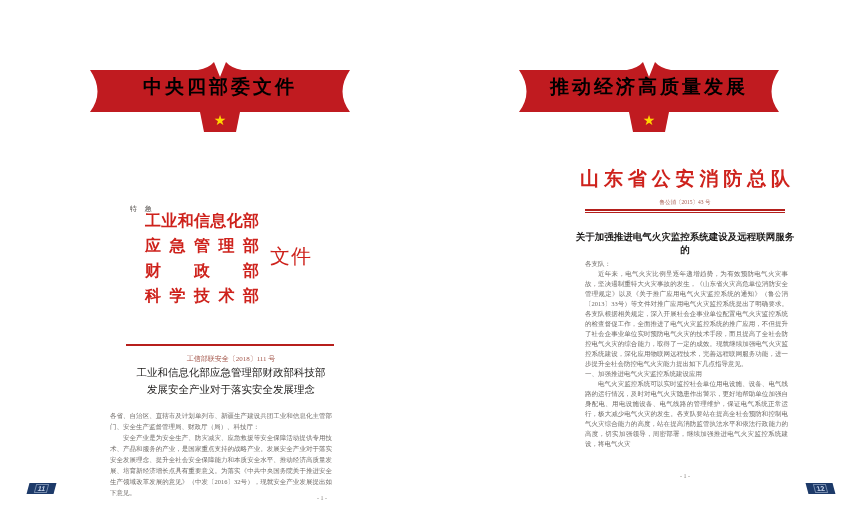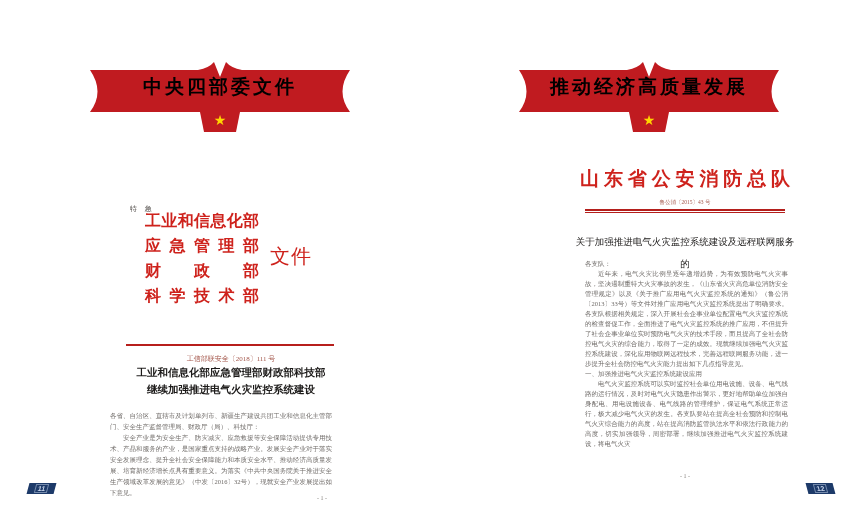--- a/index.html
+++ b/index.html
@@ -28,32 +28,32 @@
   .tiny p{margin:0;}
   .indent{text-indent:2em;}
 
   
   .urgency{left:130px;top:180px;font-size:7px;color:#4a4542;letter-spacing:3px;margin-top:24px;}
   .lh-block{left:145px;top:209px;width:114px;color:#ce221c;font-weight:bold;font-size:16px;}
   .lh-block .justify-line{height:25px;align-items:center;}
   .lh-suffix{left:270px;top:243px;color:#ce221c;font-weight:normal;font-size:20px;letter-spacing:1px;}
   .docnum-l{left:111px;top:354px;width:240px;text-align:center;font-size:7px;color:#a3564a;}
   .rule-l{left:126px;top:344px;width:208px;height:2px;background:#b71f1c;}
-  .title-l{left:111px;top:364px;width:240px;text-align:center;font-weight:bold;
+  .title-l{left:111px;top:364px;width:240px;text-align:center;font-weight:normal;
            font-size:10.5px;line-height:17px;color:#1c1a19;}
   .body-l{left:110px;top:410px;width:222px;}
   .footer-l{left:300px;top:495px;width:44px;text-align:center;font-size:6px;color:#8a8682;}
 
   
   .lh-r{left:150px;top:166px;width:210px;color:#ce221c;font-weight:bold;font-size:19px;}
   .docnum-r{left:125px;top:199px;width:260px;text-align:center;font-size:5.5px;color:#a3564a;}
   .rule-r{left:155px;top:209px;width:200px;height:4px;border-top:2px solid #b41f1c;
           border-bottom:1px solid #b41f1c;box-sizing:border-box;}
-  .title-r{left:145px;top:231px;width:220px;text-align:center;font-weight:normal;
-           font-size:9.5px;line-height:22px;color:#1c1a19;}
+  .title-r{left:145px;top:231px;width:220px;text-align:center;font-weight:bold;
+           font-size:9.5px;line-height:13px;color:#1c1a19;}
   .body-r{left:155px;top:259px;width:203px;line-height:10px;}
   .body-r p{line-height:10px;}
   .footer-r{left:235px;top:473px;width:40px;text-align:center;font-size:6px;color:#8a8682;}
 
   
   .badge{position:absolute;top:483px;width:27px;height:11px;background:#1d3a69;
          display:flex;align-items:center;justify-content:center;}
   .badge-left{left:28px;transform:skewX(-15deg);}
   .badge-right{left:377px;transform:skewX(15deg);}
   .badge .num{font-family:"Liberation Sans","DejaVu Sans",sans-serif;font-size:7px;
@@ -109,21 +109,21 @@
           <span>部</span>
         </div>
     </div>
     <div class="doc-el lh-suffix">文件</div>
 
     <div class="doc-el docnum-l">工信部联安全〔2018〕111 号</div>
     <div class="doc-el rule-l"></div>
 
     <div class="doc-el title-l">
       <div>工业和信息化部应急管理部财政部科技部</div>
-      <div>继续加强推进电气火灾监控系统建设</div>
+      <div>发展安全产业对于落实安全发展理念</div>
     </div>
 
     <div class="doc-el body-l tiny">
       <p>各省、自治区、直辖市及计划单列市、新疆生产建设兵团工业和信息化主管部门、安全生产监督管理局、财政厅（局）、科技厅：</p>
       <p class="indent">安全产业是为安全生产、防灾减灾、应急救援等安全保障活动提供专用技术、产品和服务的产业，是国家重点支持的战略产业。发展安全产业对于落实安全发展理念、提升全社会安全保障能力和本质安全水平、推动经济高质量发展、培育新经济增长点具有重要意义。为落实《中共中央国务院关于推进安全生产领域改革发展的意见》（中发〔2016〕32号），现就安全产业发展提出如下意见。</p>
     </div>
 
     <div class="doc-el footer-l">- 1 -</div>
 
     <div class="badge badge-left">

